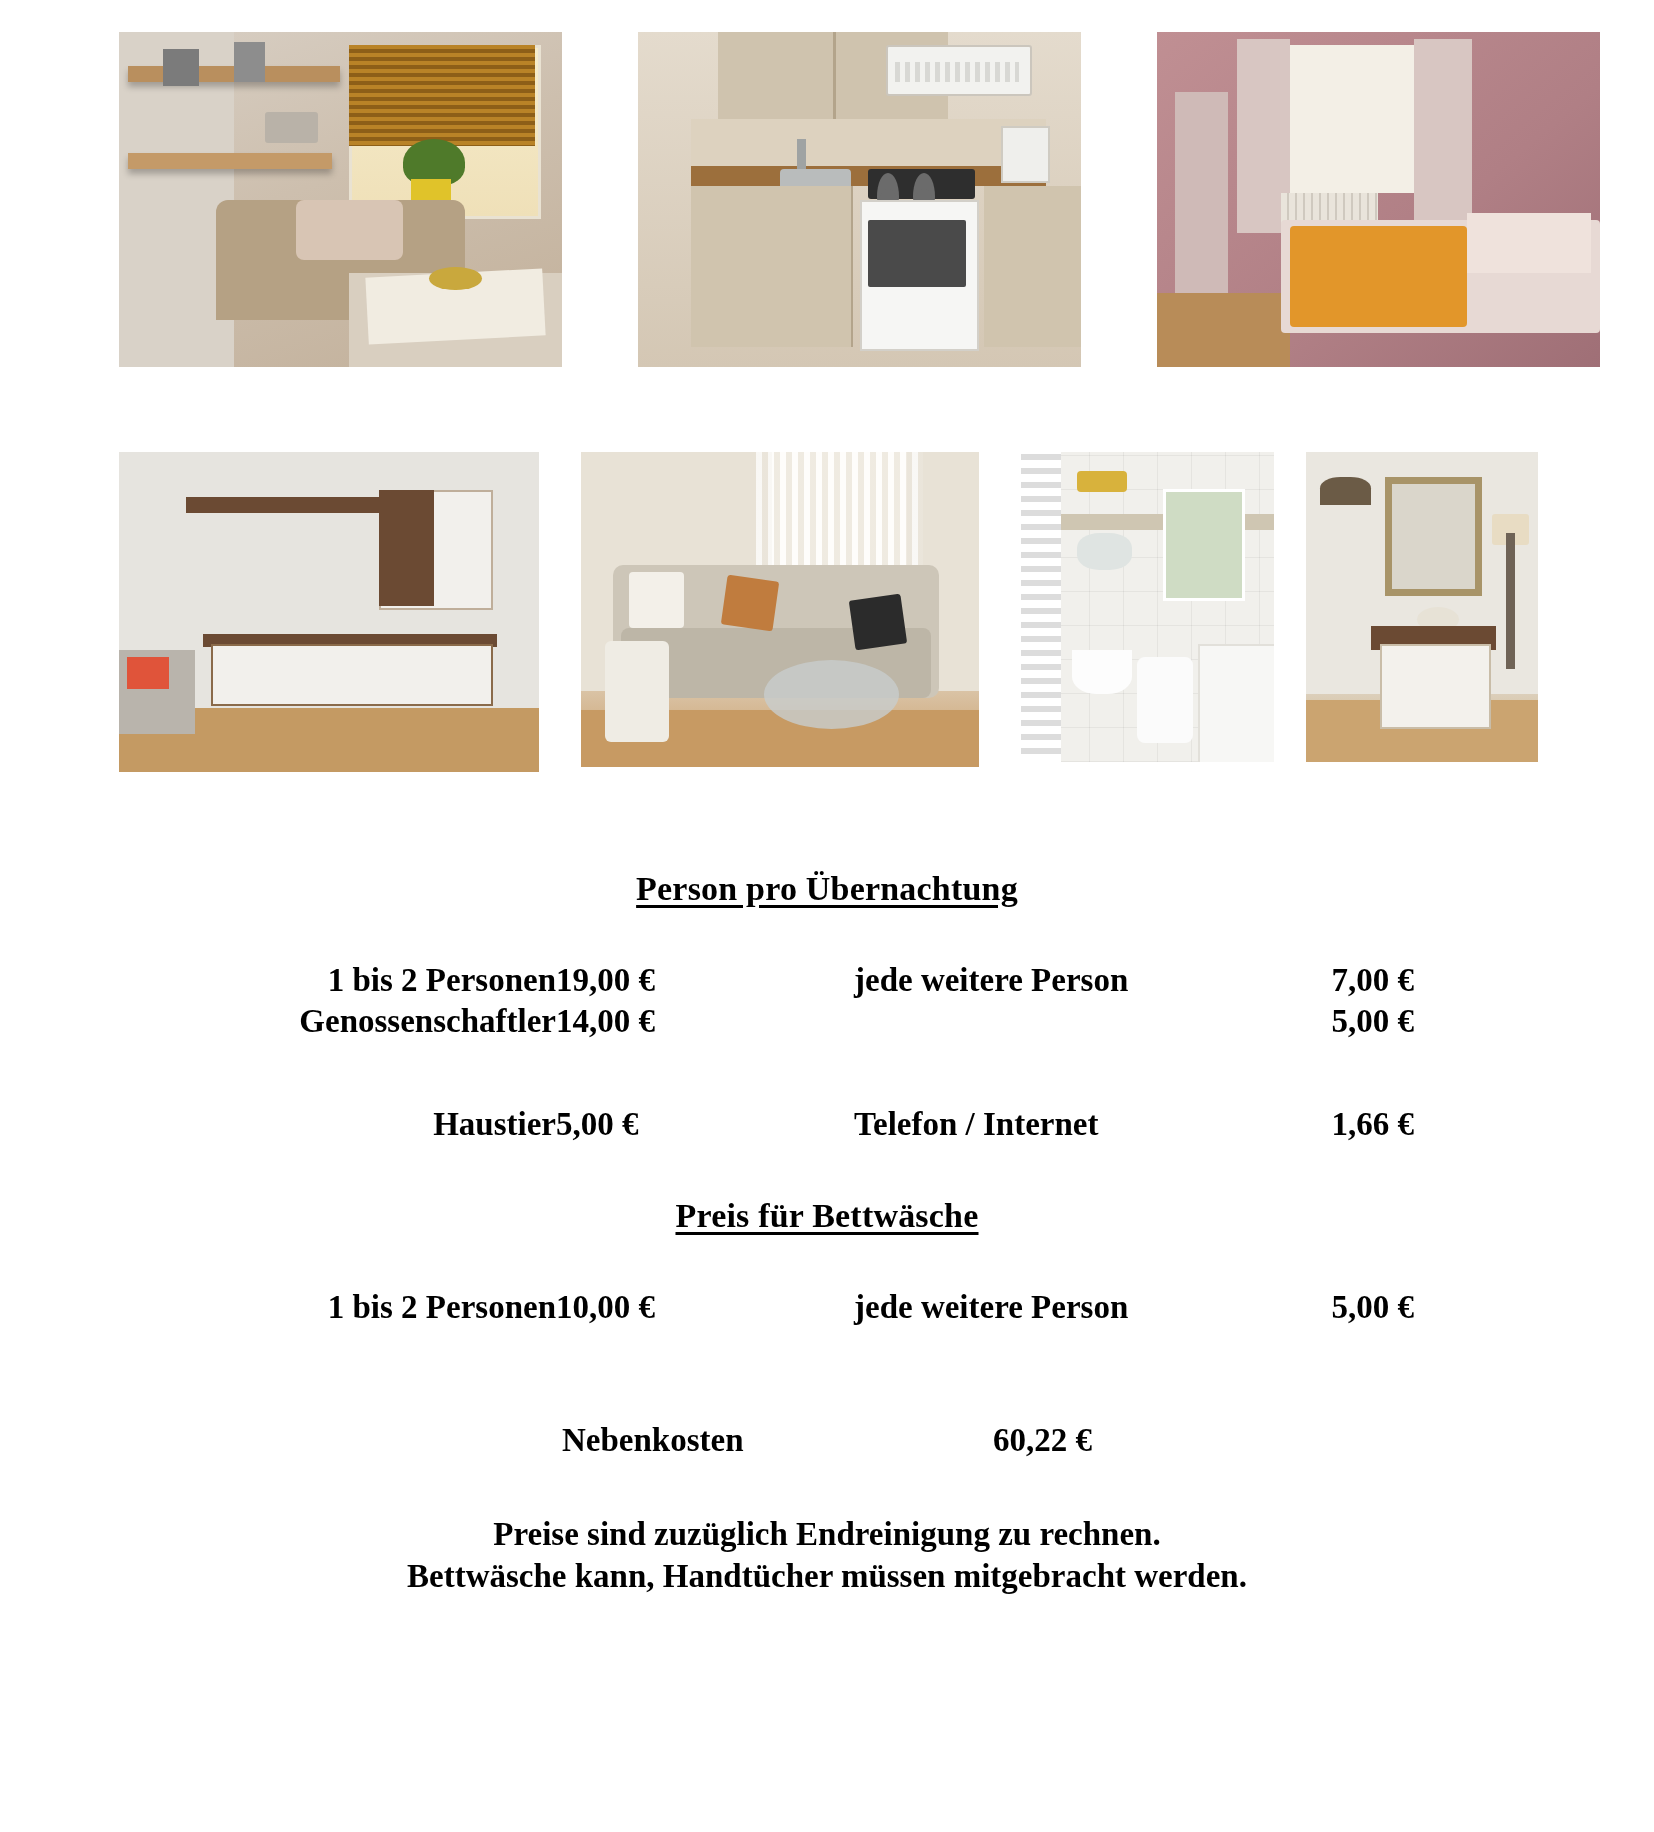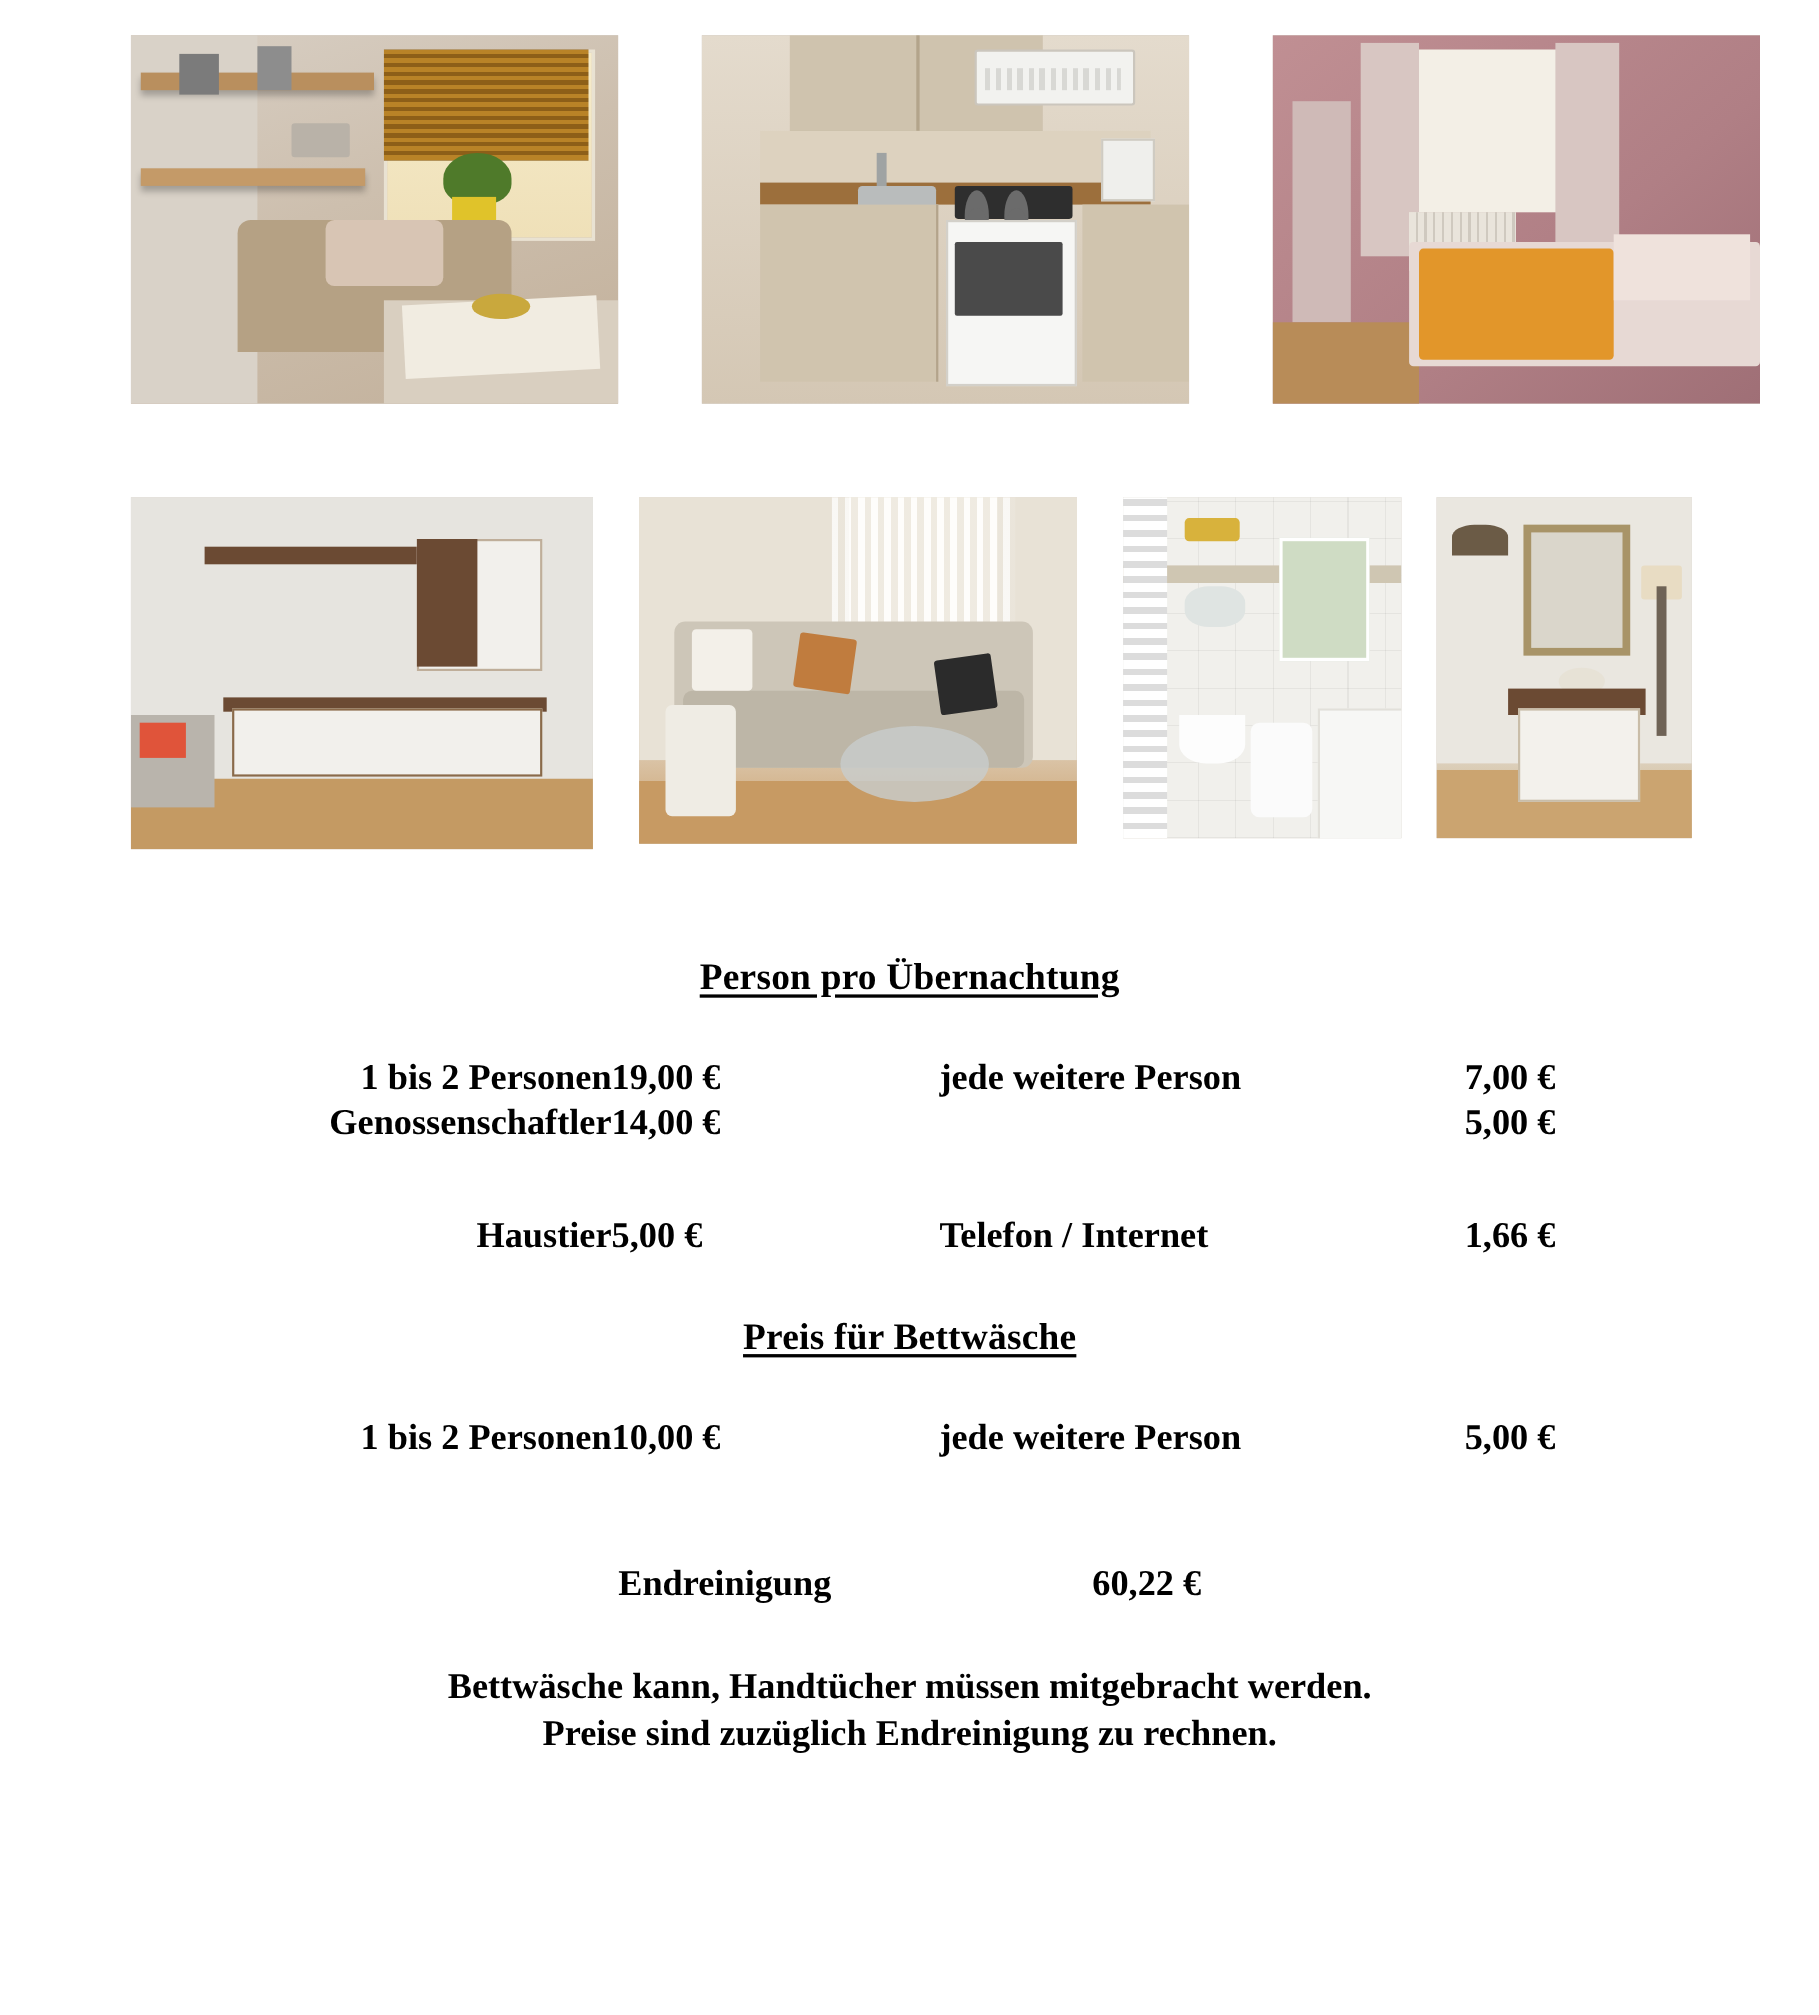--- a/index.html
+++ b/index.html
@@ -392,28 +392,28 @@
       </table>
 
     <div class="spacer-52"></div>
 
 
     <div class="spacer-40"></div>
 
     <table class="nk">
       <tbody>
           <tr>
-        <td class="nk-label">Endreinigung</td>
+        <td class="nk-label">Nebenkosten</td>
         <td class="nk-amount">60,22 €</td>
       </tr>
     </tbody>
       </table>
 
     <div class="spacer-52"></div>
 
     <div class="footnote">
+      <div>Preise sind zuzüglich Endreinigung zu rechnen.</div>
       <div>Bettwäsche kann, Handtücher müssen mitgebracht werden.</div>
-      <div>Preise sind zuzüglich Endreinigung zu rechnen.</div>
     </div>
 
   </div>
 
 </div>
 
 </body></html>

